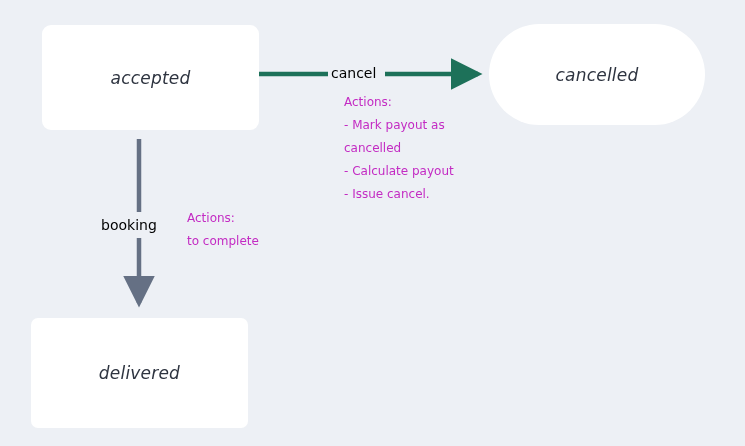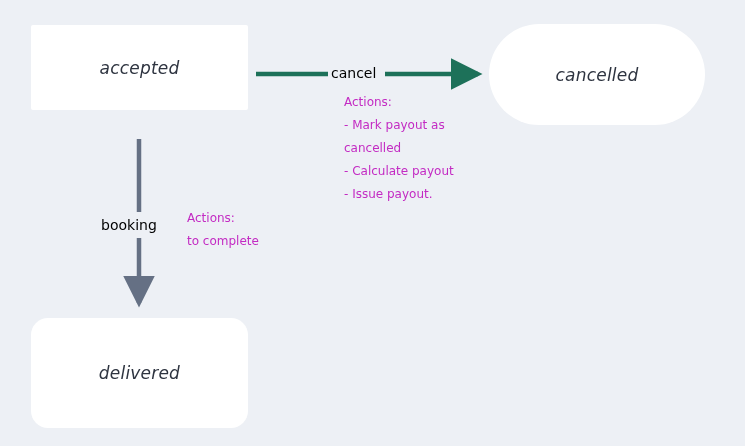--- a/index.html
+++ b/index.html
@@ -36,32 +36,32 @@
     justify-content: center;
     box-sizing: border-box;
   }
   .node-label {
     font-style: italic;
     font-size: 17px;
     color: #2e3440;
     letter-spacing: 0.2px;
   }
   #node-accepted {
-    left: 31px;
+    left: 42px;
     top: 25px;
     width: 217px;
-    height: 85px;
-    border-radius: 2px;
+    height: 105px;
+    border-radius: 9px;
   }
   #node-delivered {
     left: 31px;
     top: 318px;
     width: 217px;
     height: 110px;
-    border-radius: 17px;
+    border-radius: 7px;
   }
   #node-cancelled {
     left: 489px;
     top: 24px;
     width: 216px;
     height: 101px;
     border-radius: 52px;
   }
   .edge-label {
     position: absolute;
@@ -136,21 +136,21 @@
 
   <div class="edge-label" id="label-cancel">cancel</div>
 
   <div class="edge-label" id="label-complete">booking</div>
 
   <div class="actions-block" id="actions-cancel">
     <span class="actions-line">Actions:</span>
     <span class="actions-line">- Mark payout as</span>
     <span class="actions-line">cancelled</span>
     <span class="actions-line">- Calculate payout</span>
-    <span class="actions-line">- Issue payout.</span>
+    <span class="actions-line">- Issue cancel.</span>
   </div>
 
   <div class="actions-block" id="actions-complete">
     <span class="actions-line">Actions:</span>
     <span class="actions-line">to complete</span>
   </div>
 
 </div>
 
 </body></html>

